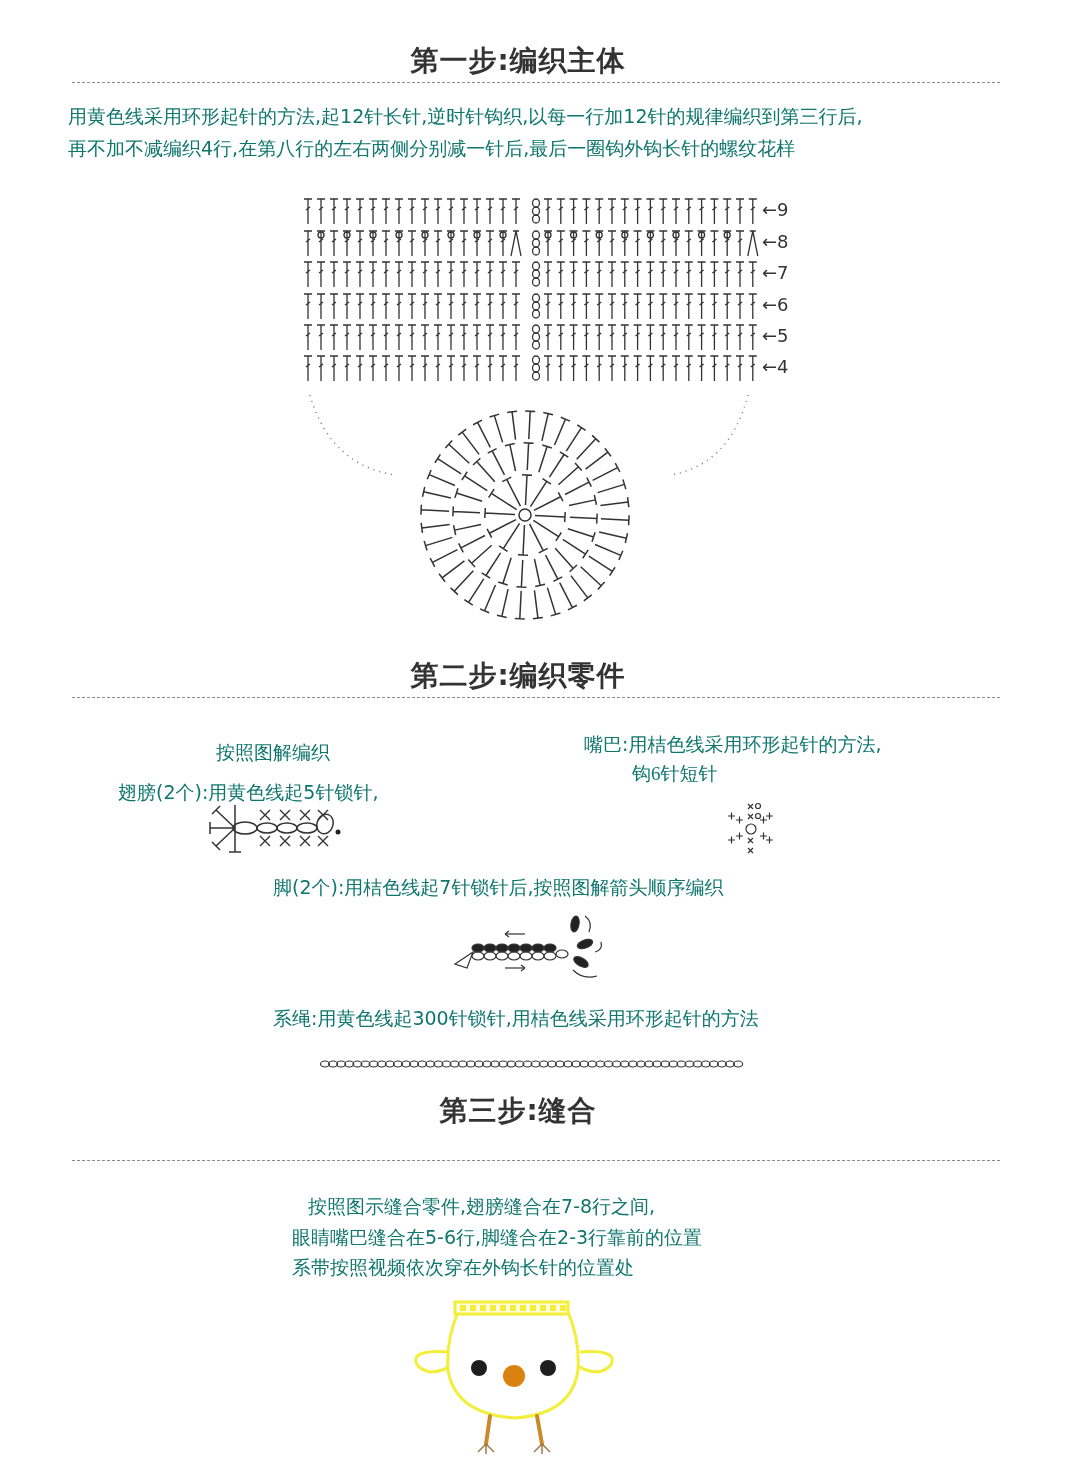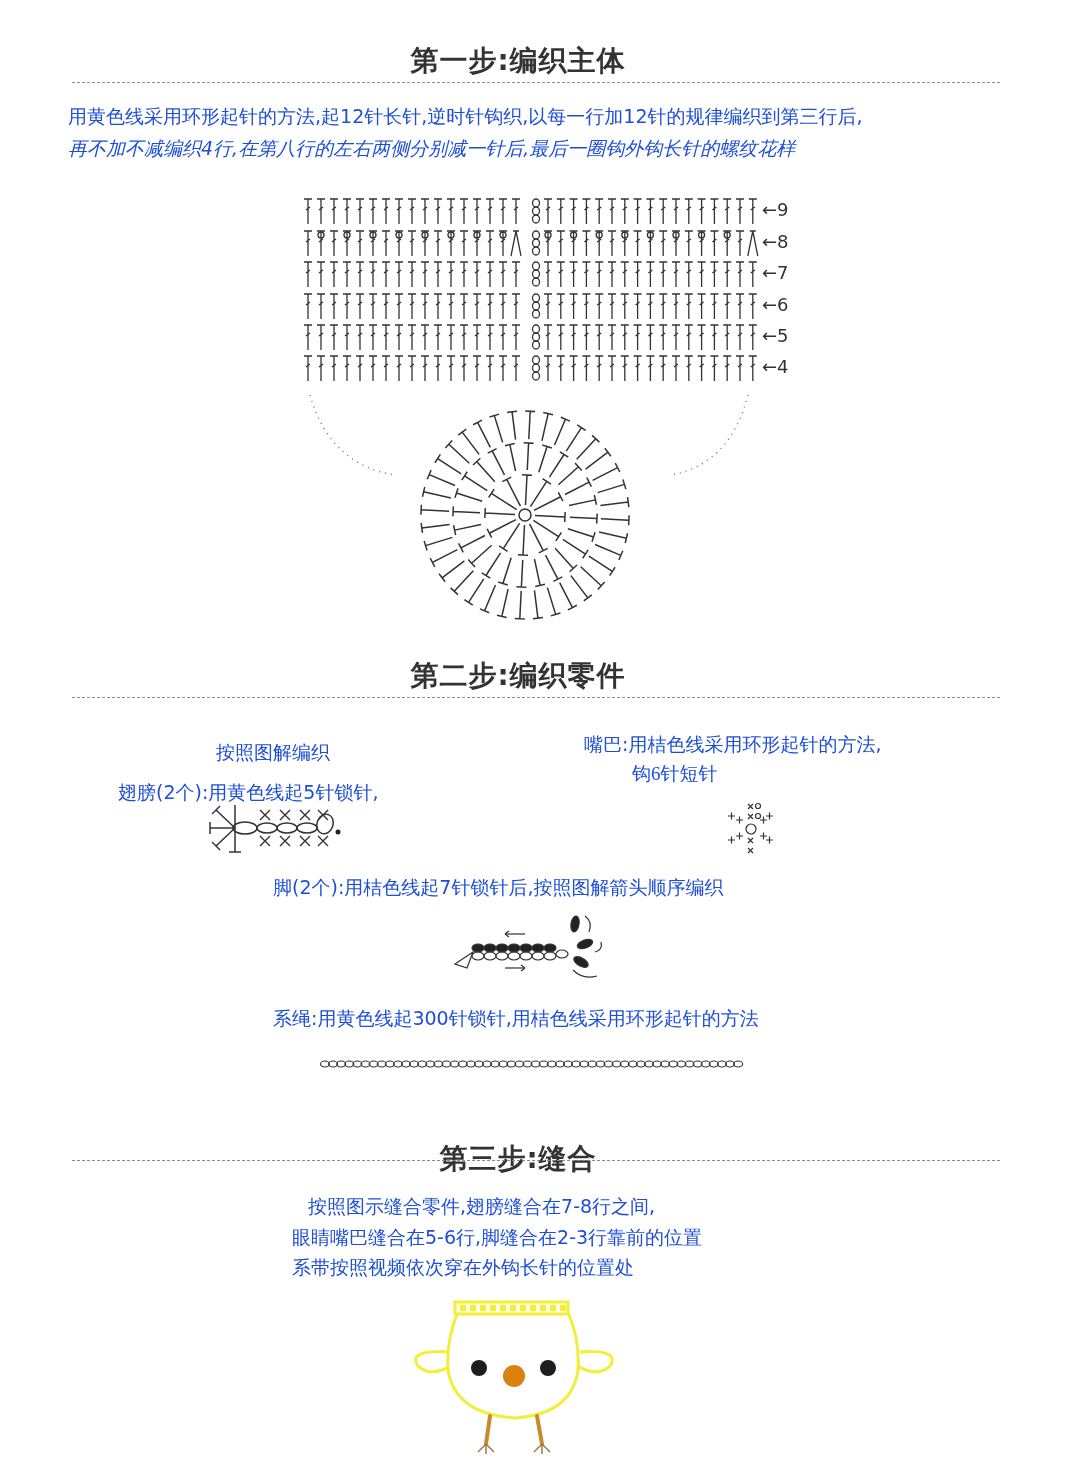--- a/index.html
+++ b/index.html
@@ -3,30 +3,30 @@
 <meta charset="utf-8">
 <style>
   html, body { margin:0; padding:0; background:#ffffff; }
   body { width:1076px; height:1466px; position:relative; overflow:hidden;
          font-family:"DejaVu Sans", "Liberation Sans", sans-serif; color:#333333; }
   .abs { position:absolute; }
   .heading { position:absolute; left:0; width:1036px; text-align:center;
              font-size:28px; font-weight:bold; color:#333333; letter-spacing:1px; }
   .divider { position:absolute; left:72px; width:928px; height:0;
              border-top:1.5px dashed #8a8a8a; }
-  .para { position:absolute; font-size:19px; line-height:32px; color:#1d4ed8; white-space:nowrap; }
+  .para { position:absolute; font-size:19px; line-height:32px; color:#0f766e; white-space:nowrap; }
   svg { position:absolute; overflow:visible; }
 </style>
 </head>
 <body>
 
 <div class="heading" style="top:42px;">第一步:编织主体</div>
 <div class="divider" style="top:82px;"></div>
 <div class="para" style="left:68px; top:100px;">用黄色线采用环形起针的方法,起12针长针,逆时针钩织,以每一行加12针的规律编织到第三行后,</div>
-<div class="para" style="left:68px; top:132px;font-style:italic;">再不加不减编织4行,在第八行的左右两侧分别减一针后,最后一圈钩外钩长针的螺纹花样</div>
+<div class="para" style="left:68px; top:132px;">再不加不减编织4行,在第八行的左右两侧分别减一针后,最后一圈钩外钩长针的螺纹花样</div>
 
 <svg id="rowsChart" width="500" height="190" style="left:300px; top:195px;">
     <g stroke="#333" stroke-width="1.3" fill="none">
       <path d="M4 4 H12 M8 4 V29 M6 15 L10 12"></path>
     </g>
     <g stroke="#333" stroke-width="1.3" fill="none">
       <path d="M17 4 H25 M21 4 V29 M19 15 L23 12"></path>
     </g>
     <g stroke="#333" stroke-width="1.3" fill="none">
       <path d="M30 4 H38 M34 4 V29 M32 15 L36 12"></path>
@@ -901,21 +901,21 @@
     <ellipse cx="361.4" cy="7" rx="4.5" ry="3" stroke="#333" stroke-width="1.1" fill="none"></ellipse>
     <ellipse cx="369.5" cy="7" rx="4.5" ry="3" stroke="#333" stroke-width="1.1" fill="none"></ellipse>
     <ellipse cx="377.59999999999997" cy="7" rx="4.5" ry="3" stroke="#333" stroke-width="1.1" fill="none"></ellipse>
     <ellipse cx="385.7" cy="7" rx="4.5" ry="3" stroke="#333" stroke-width="1.1" fill="none"></ellipse>
     <ellipse cx="393.79999999999995" cy="7" rx="4.5" ry="3" stroke="#333" stroke-width="1.1" fill="none"></ellipse>
     <ellipse cx="401.9" cy="7" rx="4.5" ry="3" stroke="#333" stroke-width="1.1" fill="none"></ellipse>
     <ellipse cx="410" cy="7" rx="4.5" ry="3" stroke="#333" stroke-width="1.1" fill="none"></ellipse>
     <ellipse cx="418.09999999999997" cy="7" rx="4.5" ry="3" stroke="#333" stroke-width="1.1" fill="none"></ellipse>
   </svg>
 
-<div class="heading" style="top:1140px;">第三步:缝合</div>
+<div class="heading" style="top:1092px;">第三步:缝合</div>
 <div class="divider" style="top:1160px;"></div>
 <div class="para" style="left:308px; top:1190px;">按照图示缝合零件,翅膀缝合在7-8行之间,</div>
 <div class="para" style="left:292px; top:1221px;">眼睛嘴巴缝合在5-6行,脚缝合在2-3行靠前的位置</div>
 <div class="para" style="left:292px; top:1251px;">系带按照视频依次穿在外钩长针的位置处</div>
 
 <svg width="240" height="180" style="left:400px; top:1290px;">
   <g stroke="#f2ee3a" stroke-width="3" fill="#ffffff">
     <path d="M50 62 Q20 60 16 68 Q14 78 30 82 Q44 82 56 72"></path>
     <path d="M180 62 Q208 60 212 68 Q214 78 198 82 Q184 82 172 72"></path>
     <path d="M58 22 Q46 50 48 80 Q55 124 115 128 Q172 124 178 80 Q180 50 168 22 Z"></path>

